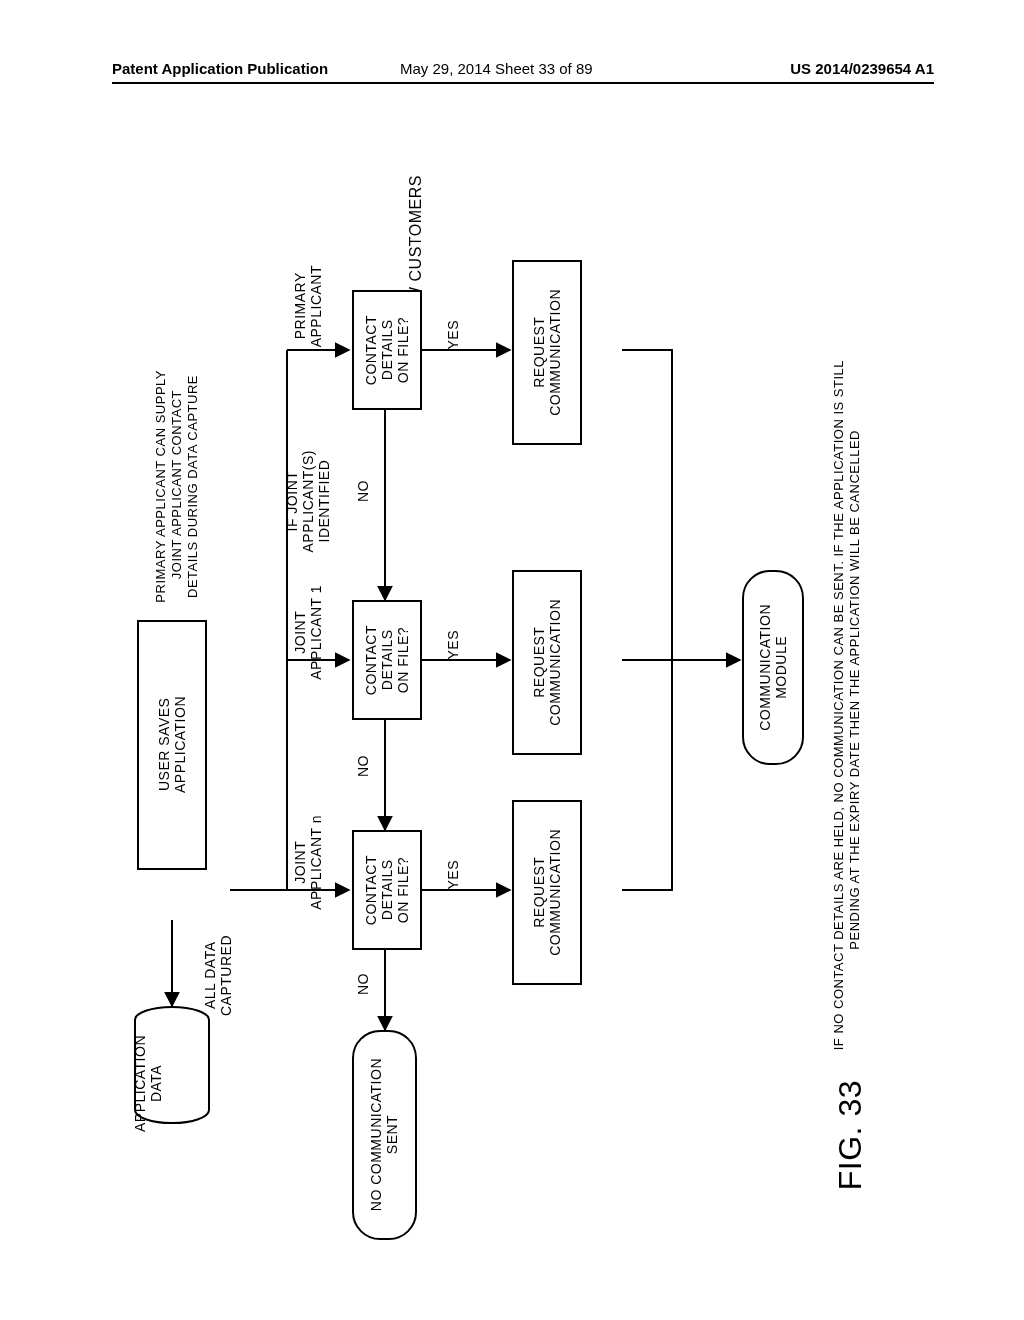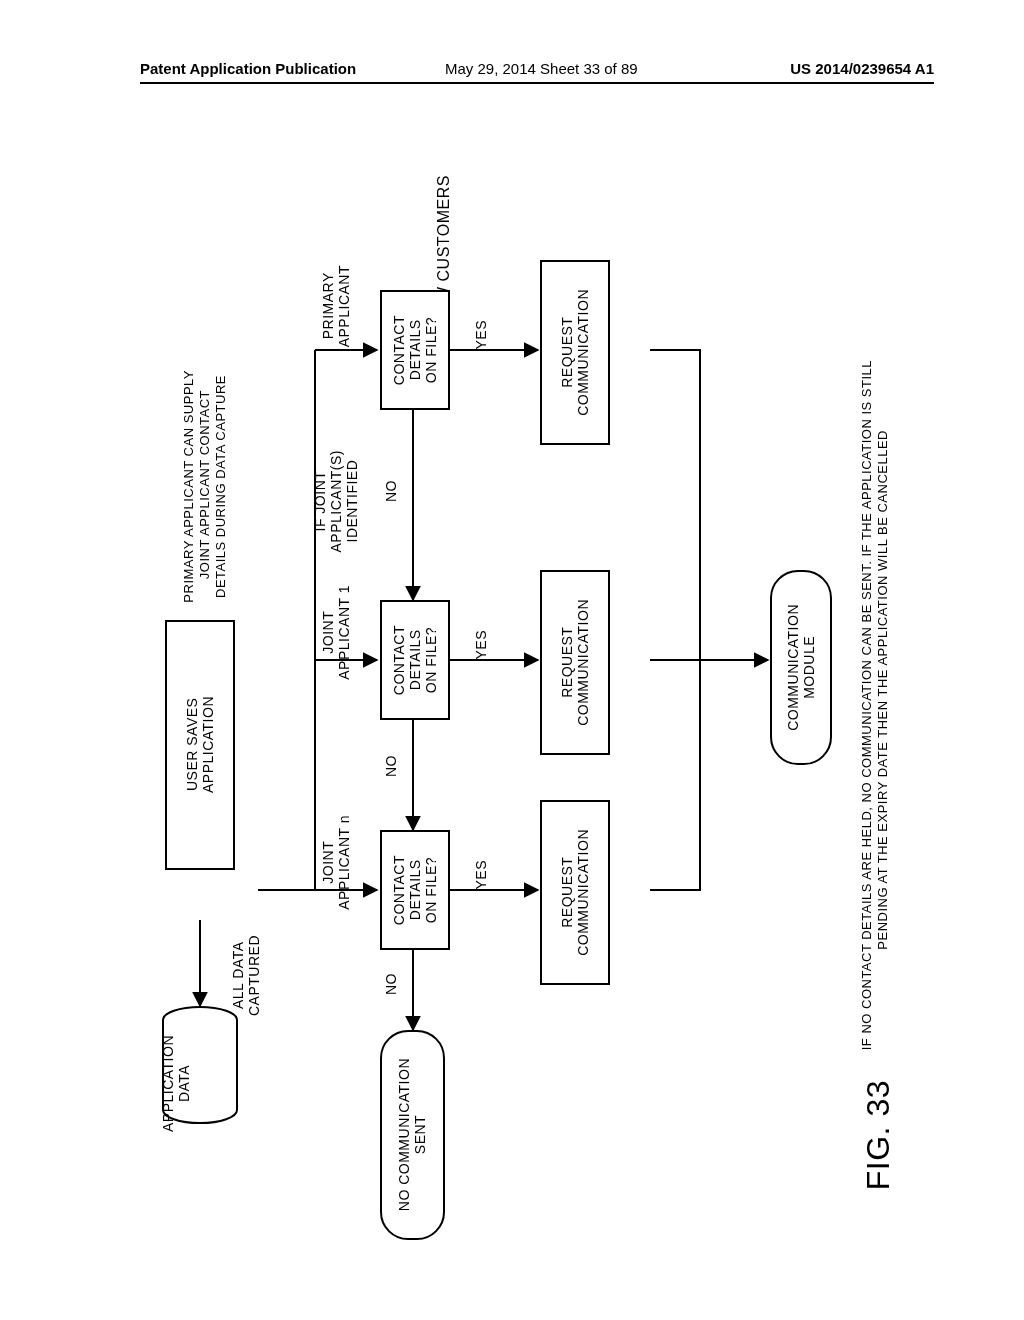--- a/index.html
+++ b/index.html
@@ -6,40 +6,39 @@
   body {
     font-family: Arial, Helvetica, sans-serif;
     background: #fff;
     width: 1024px;
     height: 1320px;
     position: relative;
   }
   .page {
     position: absolute;
     inset: 0;
-    margin-left: 28px;
   }
   .hr-top {
     position: absolute;
     left: 112px;
     right: 90px;
     top: 82px;
     height: 2px;
     background: #000;
   }
   .hdr-left {
     position: absolute;
     left: 112px;
     top: 60px;
     font-weight: bold;
     font-size: 15px;
   }
   .hdr-mid {
     position: absolute;
-    left: 417px;
+    left: 400px;
     top: 60px;
     font-size: 15px;
   }
   .hdr-right {
     position: absolute;
     right: 90px;
     top: 60px;
     font-weight: bold;
     font-size: 15px;
   }

